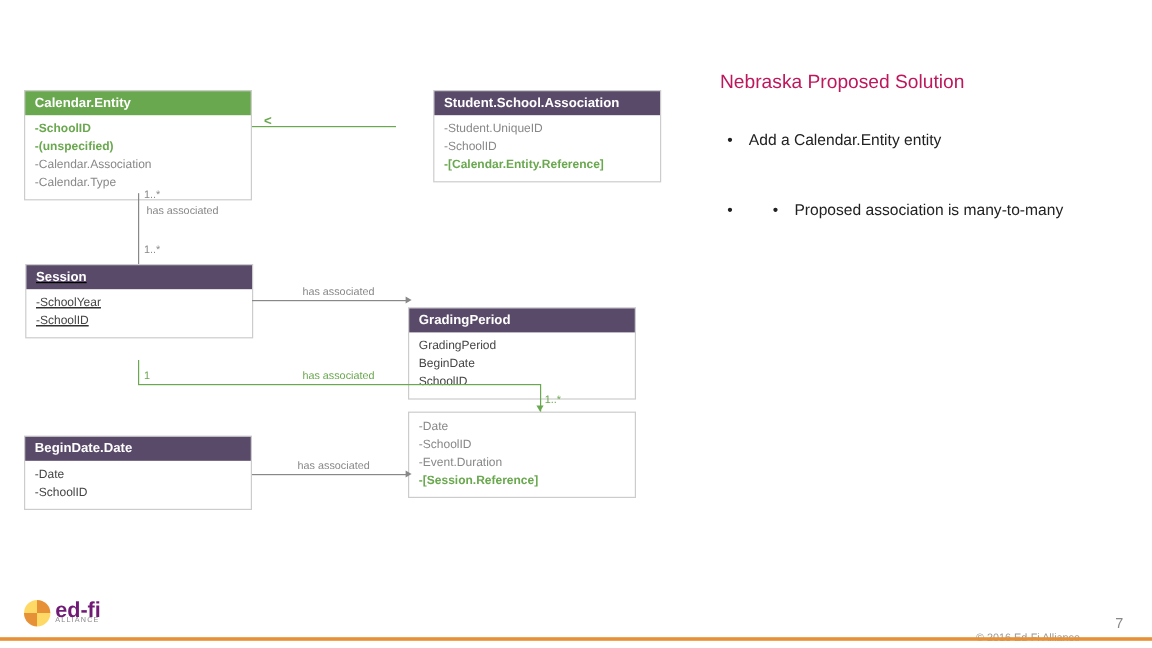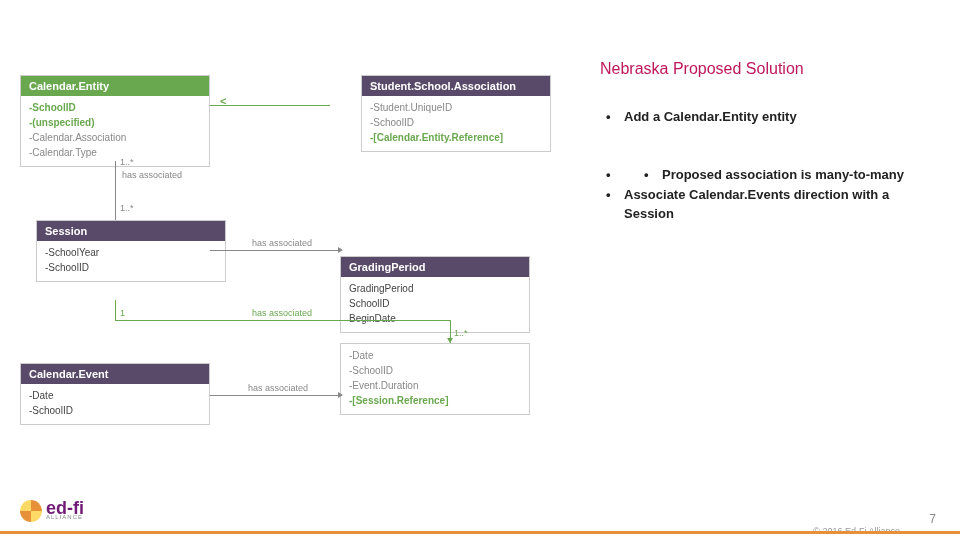--- a/index.html
+++ b/index.html
@@ -14,21 +14,21 @@
   .ent .fields .gray { color: #888; }
   .ent .fields .new-green { color: #6aa84f; font-weight: bold; }
   .lbl { position: absolute; font-size: 9px; color: #888; white-space: nowrap; }
   .line { position: absolute; background: #888; }
   .vline { width: 1px; }
   .hline { height: 1px; }
   .green-line { background: #6aa84f; }
 
   .rhs { position: absolute; left: 600px; top: 60px; width: 330px; }
   .rhs h2 { font-size: 16px; font-weight: normal; color: #be185d; margin-bottom: 30px; }
-  .rhs ul { list-style: none; font-weight: bold; }
+  .rhs ul { list-style: none; }
   .rhs ul li { font-size: 13px; color: #222; line-height: 1.4; margin-bottom: 2px; padding-left: 24px; position: relative; }
   .rhs ul li::before { content: "•"; position: absolute; left: 6px; }
   .rhs ul ul li { padding-left: 24px; }
   .rhs ul ul li::before { left: 6px; }
   .rhs ul ul { margin-left: 14px; margin-top: 40px; }
 
   .footer { position: absolute; bottom: 0; left: 0; width: 960px; height: 50px; }
   .logo { position: absolute; left: 20px; bottom: 14px; width: 80px; height: 30px; }
   .logo .sun { width: 22px; height: 22px; position: absolute; top: 4px; left: 0; }
   .logo .sun::before { content:""; position:absolute; inset:0; border-radius:50%; background: conic-gradient(#e69138 0 90deg, #ffd966 90deg 180deg, #e69138 180deg 270deg, #ffd966 270deg 360deg); }
@@ -63,39 +63,39 @@
 
     <div class="ent" style="left:310; top:0; left:310px;margin-left:31px;">
       <div class="hdr purple">Student.School.Association</div>
       <div class="fields">
         <div class="gray">-Student.UniqueID</div>
         <div class="gray">-SchoolID</div>
         <div class="new-green">-[Calendar.Entity.Reference]</div>
       </div>
     </div>
 
-    <div class="ent" style="left:16px; top:145px;">
+    <div class="ent" style="left:1px; top:145px;text-decoration:underline;">
       <div class="hdr purple">Session</div>
       <div class="fields">
         <div>-SchoolYear</div>
         <div>-SchoolID</div>
       </div>
     </div>
 
     <div class="ent" style="left:320px; top:145px;margin-top:36px;">
       <div class="hdr purple">GradingPeriod</div>
       <div class="fields">
         <div>GradingPeriod</div>
+        <div>BeginDate</div>
         <div>SchoolID</div>
-        <div>BeginDate</div>
       </div>
     </div>
 
     <div class="ent" style="left:0; top:288px;">
-      <div class="hdr purple">Calendar.Event</div>
+      <div class="hdr purple">BeginDate.Date</div>
       <div class="fields">
         <div>-Date</div>
         <div>-SchoolID</div>
       </div>
     </div>
 
     <div class="ent" style="left:320px; top:268px;">
       <div class="fields">
         <div class="gray">-Date</div>
         <div class="gray">-SchoolID</div>
@@ -132,21 +132,20 @@
 
   <div class="rhs">
     <h2>Nebraska Proposed Solution</h2>
     <ul>
       <li>Add a Calendar.Entity entity</li>
       <li>
         <ul>
           <li>Proposed association is many-to-many</li>
         </ul>
       </li>
-      <li>Associate Calendar.Events direction with a Session</li>
     </ul>
   </div>
 
   <div class="footer">
     <div class="logo">
       <div class="sun"></div>
       <div class="txt">ed-fi</div>
       <div class="sub">ALLIANCE</div>
     </div>
     <div class="copyright">© 2016 Ed-Fi Alliance</div>

